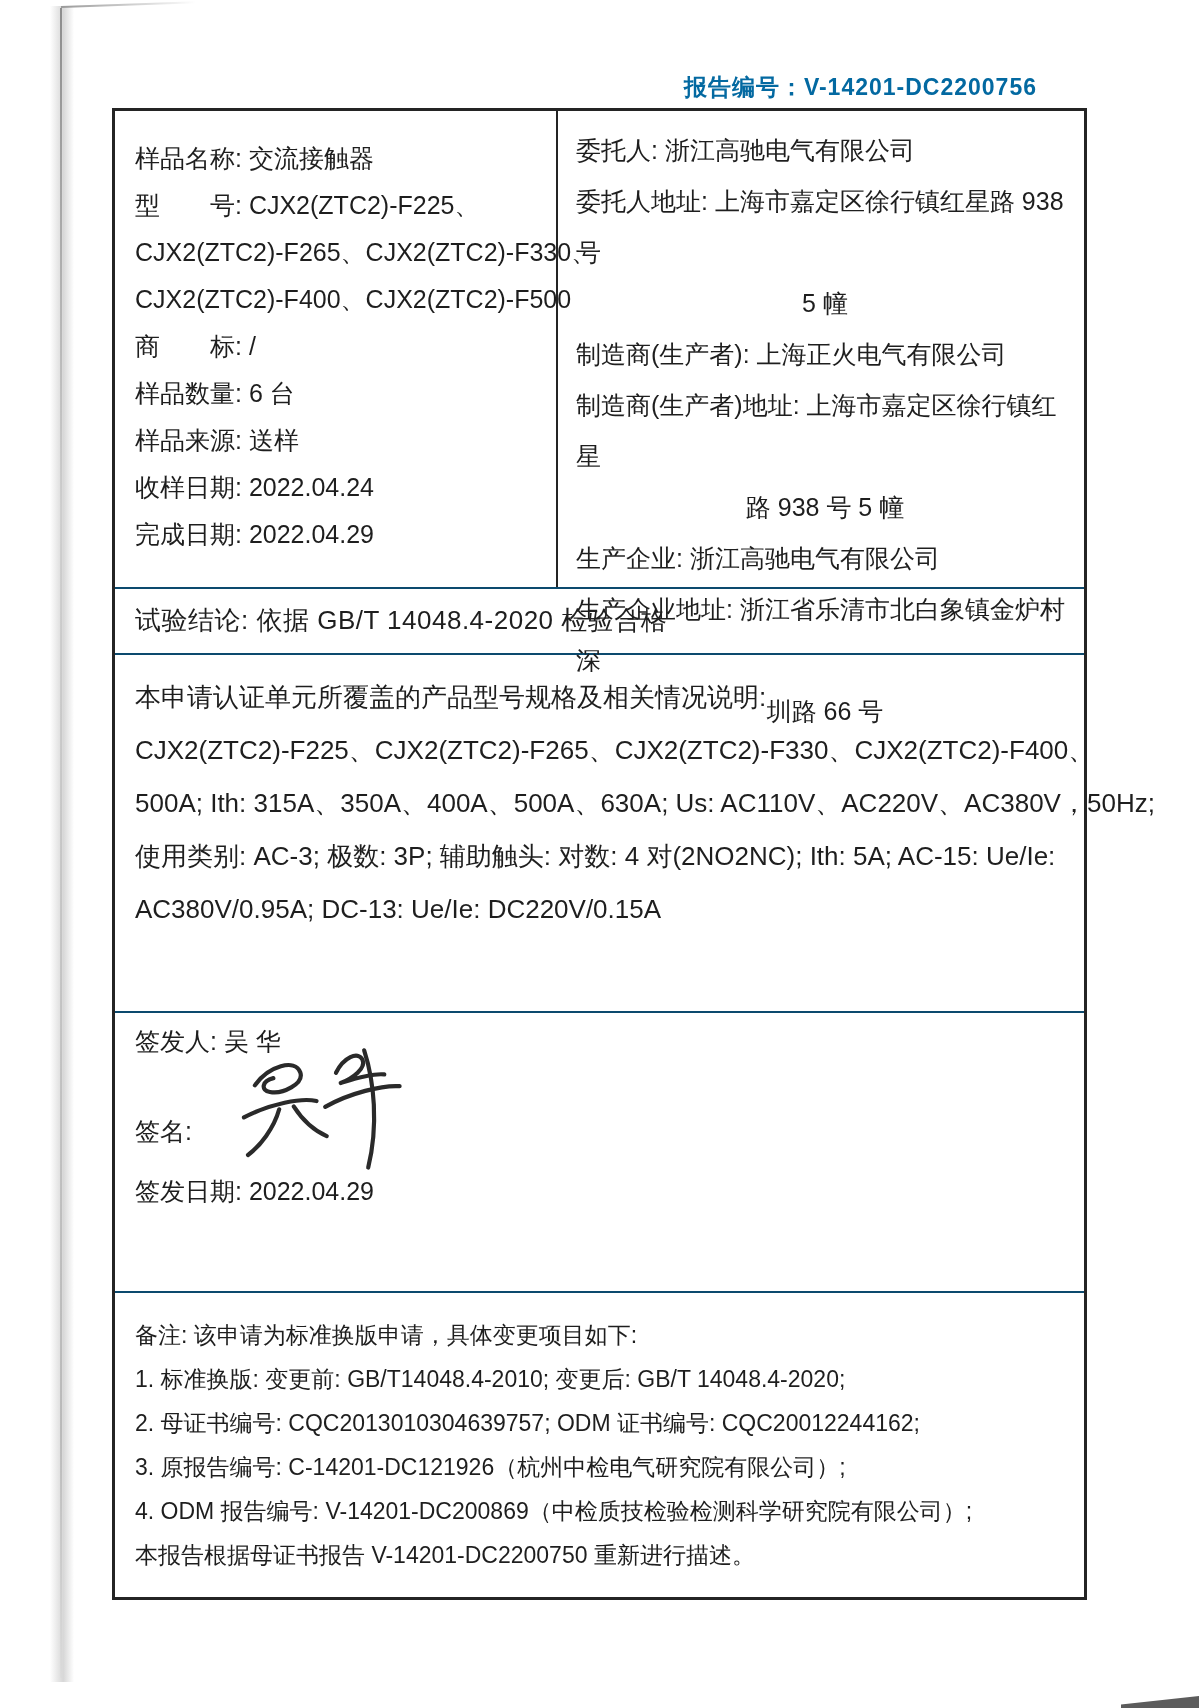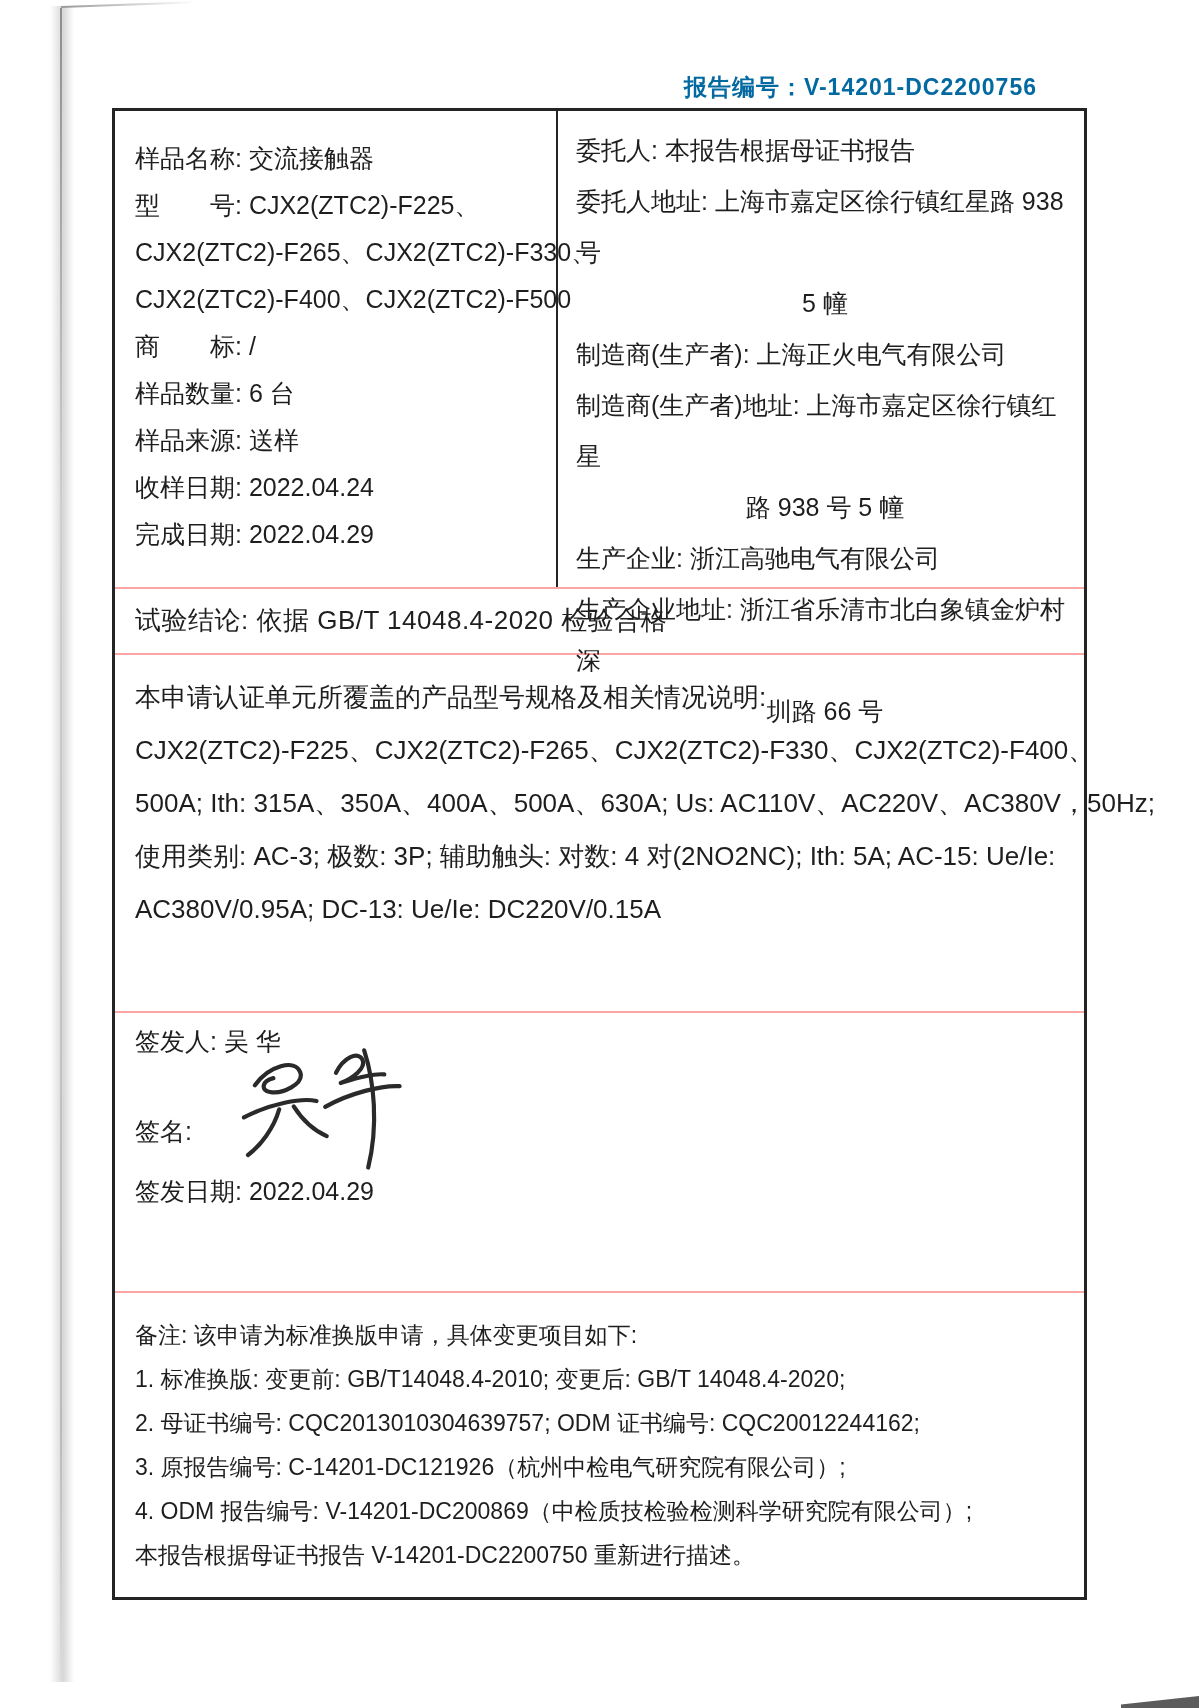--- a/index.html
+++ b/index.html
@@ -31,21 +31,21 @@
   }
   .report-no{
     position:absolute;top:72px;right:162px;
     font-size:23px;font-weight:bold;letter-spacing:1px;color:#0369a1;
   }
   
   .report-table{
     position:absolute;left:112px;top:108px;width:975px;height:1492px;
     border:3px solid #242424;box-sizing:border-box;background:#fff;
   }
-  .sec{box-sizing:border-box;border-bottom:2px solid #fca5a5;}
+  .sec{box-sizing:border-box;border-bottom:2px solid #0c4a6e;}
   .sec1{display:flex;height:478px;}
   .cell-left{
     width:443px;box-sizing:border-box;border-right:2px solid #242424;
     padding:24px 8px 0 20px;font-size:25px;
   }
   .cell-left .line{line-height:47px;white-space:nowrap;}
   .cell-right{flex:1;padding:14px 10px 0 18px;font-size:25px;}
   .cell-right .line{line-height:51px;}
   .cell-right .cont{text-align:center;}
   .sec2{height:66px;font-size:26px;line-height:62px;padding-left:20px;letter-spacing:0.5px;}
@@ -82,21 +82,21 @@
         <div class="line">型　　号: CJX2(ZTC2)-F225、</div>
         <div class="line">CJX2(ZTC2)-F265、CJX2(ZTC2)-F330、</div>
         <div class="line">CJX2(ZTC2)-F400、CJX2(ZTC2)-F500</div>
         <div class="line">商　　标: /</div>
         <div class="line">样品数量: 6 台</div>
         <div class="line">样品来源: 送样</div>
         <div class="line">收样日期: 2022.04.24</div>
         <div class="line">完成日期: 2022.04.29</div>
       </div>
       <div class="cell-right">
-        <div class="line">委托人: 本报告根据母证书报告</div>
+        <div class="line">委托人: 浙江高驰电气有限公司</div>
         <div class="line">委托人地址: 上海市嘉定区徐行镇红星路 938 号</div>
         <div class="line cont">5 幢</div>
         <div class="line">制造商(生产者): 上海正火电气有限公司</div>
         <div class="line">制造商(生产者)地址: 上海市嘉定区徐行镇红星</div>
         <div class="line cont">路 938 号 5 幢</div>
         <div class="line">生产企业: 浙江高驰电气有限公司</div>
         <div class="line">生产企业地址: 浙江省乐清市北白象镇金炉村深</div>
         <div class="line cont">圳路 66 号</div>
       </div>
     </div>

